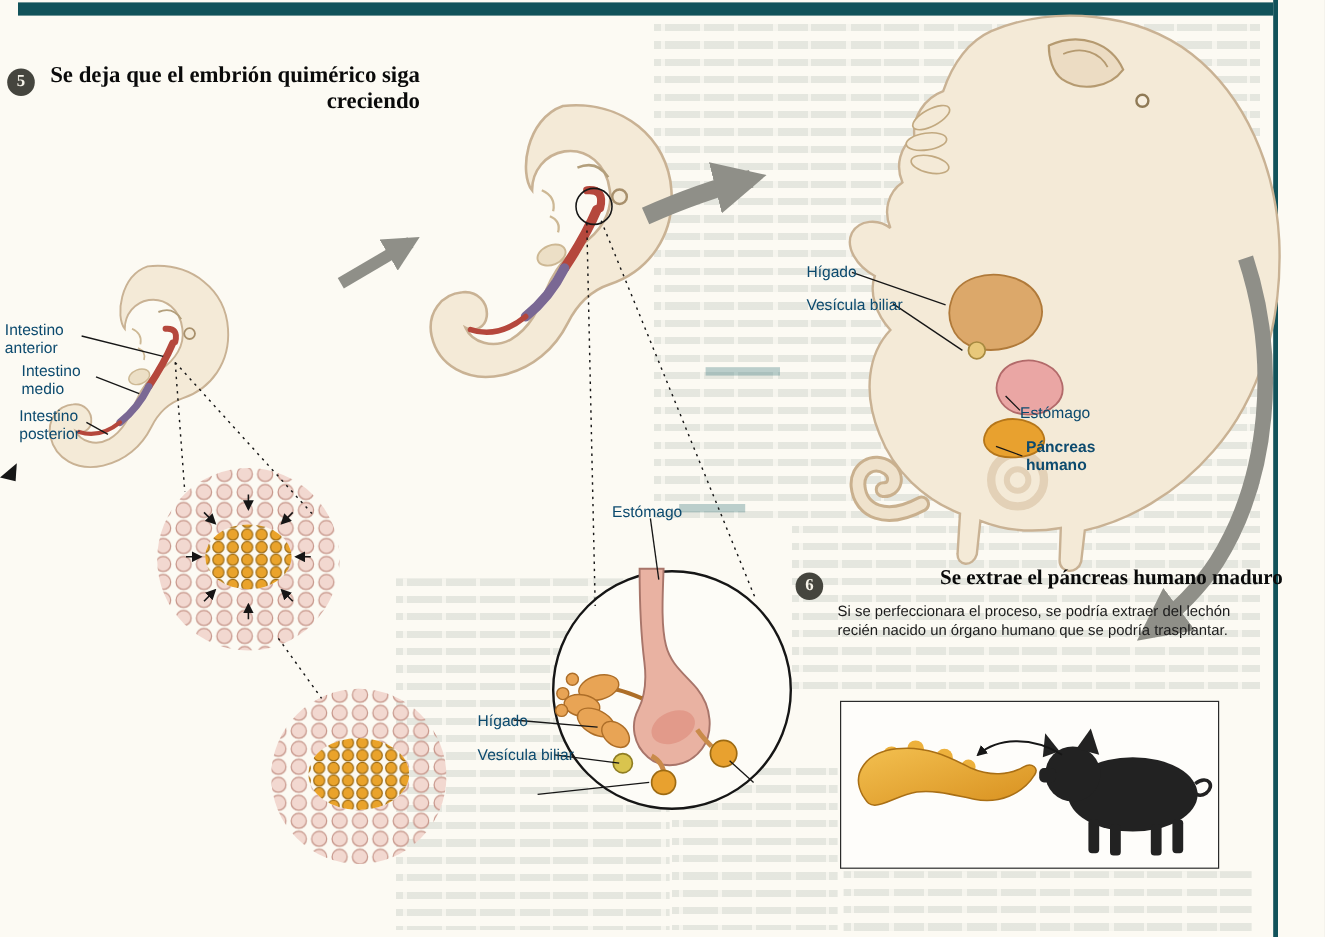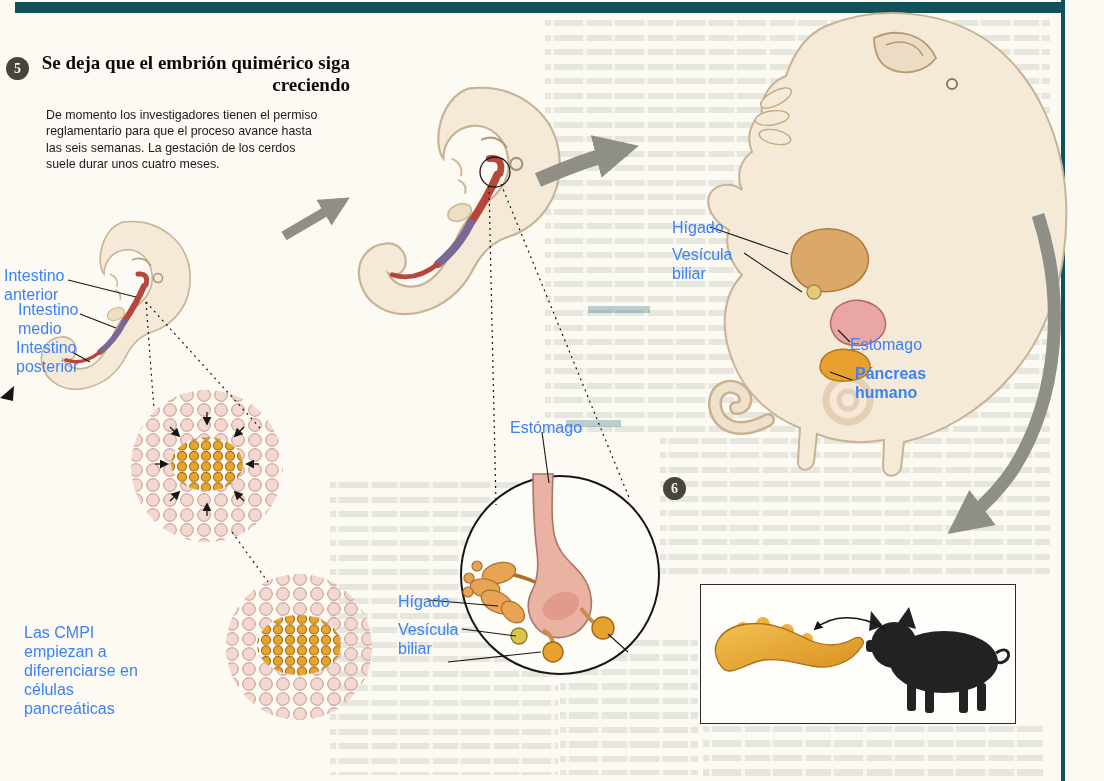--- a/index.html
+++ b/index.html
@@ -15,21 +15,21 @@
       repeating-linear-gradient(180deg, rgba(96,118,108,.30) 0 6px, rgba(0,0,0,0) 6px 14.5px);}
   .fleck{position:absolute;height:7px;background:rgba(18,95,102,.28);pointer-events:none;}
   .badge{position:absolute;width:23px;height:23px;border-radius:50%;background:#45453e;color:#f6f3e9;
          font-family:"Liberation Serif",serif;font-weight:bold;font-size:14px;line-height:23px;text-align:center;}
   .h-title{position:absolute;font-family:"Liberation Serif",serif;font-weight:bold;color:#0a0a0a;text-align:right;}
   .t5{left:38px;top:52px;width:312px;font-size:19px;line-height:1.18;}
   .t6{left:697px;top:471px;width:372px;font-size:17.5px;line-height:1.15;}
   .body-text{position:absolute;font-size:12.4px;line-height:1.32;color:#1b1b1b;}
   .b5{left:46px;top:107px;width:280px;}
   .b6{left:698px;top:501px;width:338px;}
-  .label{position:absolute;font-size:16px;line-height:1.18;color:#3b82f6;}
+  .label{position:absolute;font-size:13px;line-height:1.18;color:#0c4a6e;}
   .bold{font-weight:bold;}
   .note{left:333px;top:402px;width:137px;}
   .pan-box{position:absolute;left:700px;top:584px;width:314px;height:138px;background:#fefdfa;border:1px solid #2b2b2b;}
   svg{display:block;}
 </style>
 </head>
 <body>
 
 <div id="canvas">
 
@@ -206,39 +206,39 @@
 
     <path d="M 284 236 L 342 202" stroke="#8f8f88" stroke-width="10" fill="none" marker-end="url(#mGray)"></path>
     <path d="M 538 180 C 572 165 598 156 626 149" stroke="#8f8f88" stroke-width="15" fill="none" marker-end="url(#mGrayBig)"></path>
     <path d="M 1038 215 C 1066 300 1058 398 1014 468 C 999 491 978 511 958 526" stroke="#8f8f88" stroke-width="13" fill="none" marker-end="url(#mGrayBig)"></path>
 
     <polygon points="14,386 0,398 13,401" fill="#161616"></polygon>
   </svg>
 
   <div class="badge" style="left:6px;top:57px">5</div>
   <div class="h-title t5">Se deja que el embrión quimérico siga creciendo</div>
-  <div class="body-text b5">De momento los investigadores tienen el permiso reglamentario para que el proceso avance hasta las seis semanas. La gestación de los cerdos suele durar unos cuatro meses.</div>
 
   <div class="label" style="left:4px;top:267px;width:64px">Intestino anterior</div>
   <div class="label" style="left:18px;top:301px;width:66px">Intestino medio</div>
   <div class="label" style="left:16px;top:339px;width:66px">Intestino posterior</div>
 
-  <div class="label" style="left:24px;top:624px;width:128px">Las CMPI empiezan a diferenciarse en células pancreáticas</div>
 
 
   <div class="label" style="left:510px;top:419px;width:70px">Estómago</div>
   <div class="label" style="left:398px;top:593px;width:60px">Hígado</div>
   <div class="label" style="left:398px;top:621px;width:90px">Vesícula biliar</div>
 
   <div class="label" style="left:672px;top:219px;width:60px">Hígado</div>
   <div class="label" style="left:672px;top:246px;width:90px">Vesícula biliar</div>
   <div class="label" style="left:850px;top:336px;width:70px">Estómago</div>
   <div class="label bold" style="left:855px;top:365px;width:66px">Páncreas humano</div>
 
   <div class="badge" style="left:663px;top:477px">6</div>
+  <div class="h-title t6">Se extrae el páncreas humano maduro</div>
+  <div class="body-text b6">Si se perfeccionara el proceso, se podría extraer del lechón recién nacido un órgano humano que se podría trasplantar.</div>
 
   <div class="pan-box">
     <svg width="312" height="136" viewBox="0 0 312 136">
 
       <g>
         <circle cx="42" cy="44" r="7" fill="#edb13c"></circle>
           <circle cx="62" cy="39" r="7" fill="#edb13c"></circle>
         <circle cx="86" cy="46" r="7" fill="#edb13c"></circle>
           <circle cx="106" cy="54" r="6" fill="#edb13c"></circle>
         <path d="M 18 78 C 8 60 20 42 46 39 C 72 36 92 47 108 55 C 124 62 140 61 152 54

